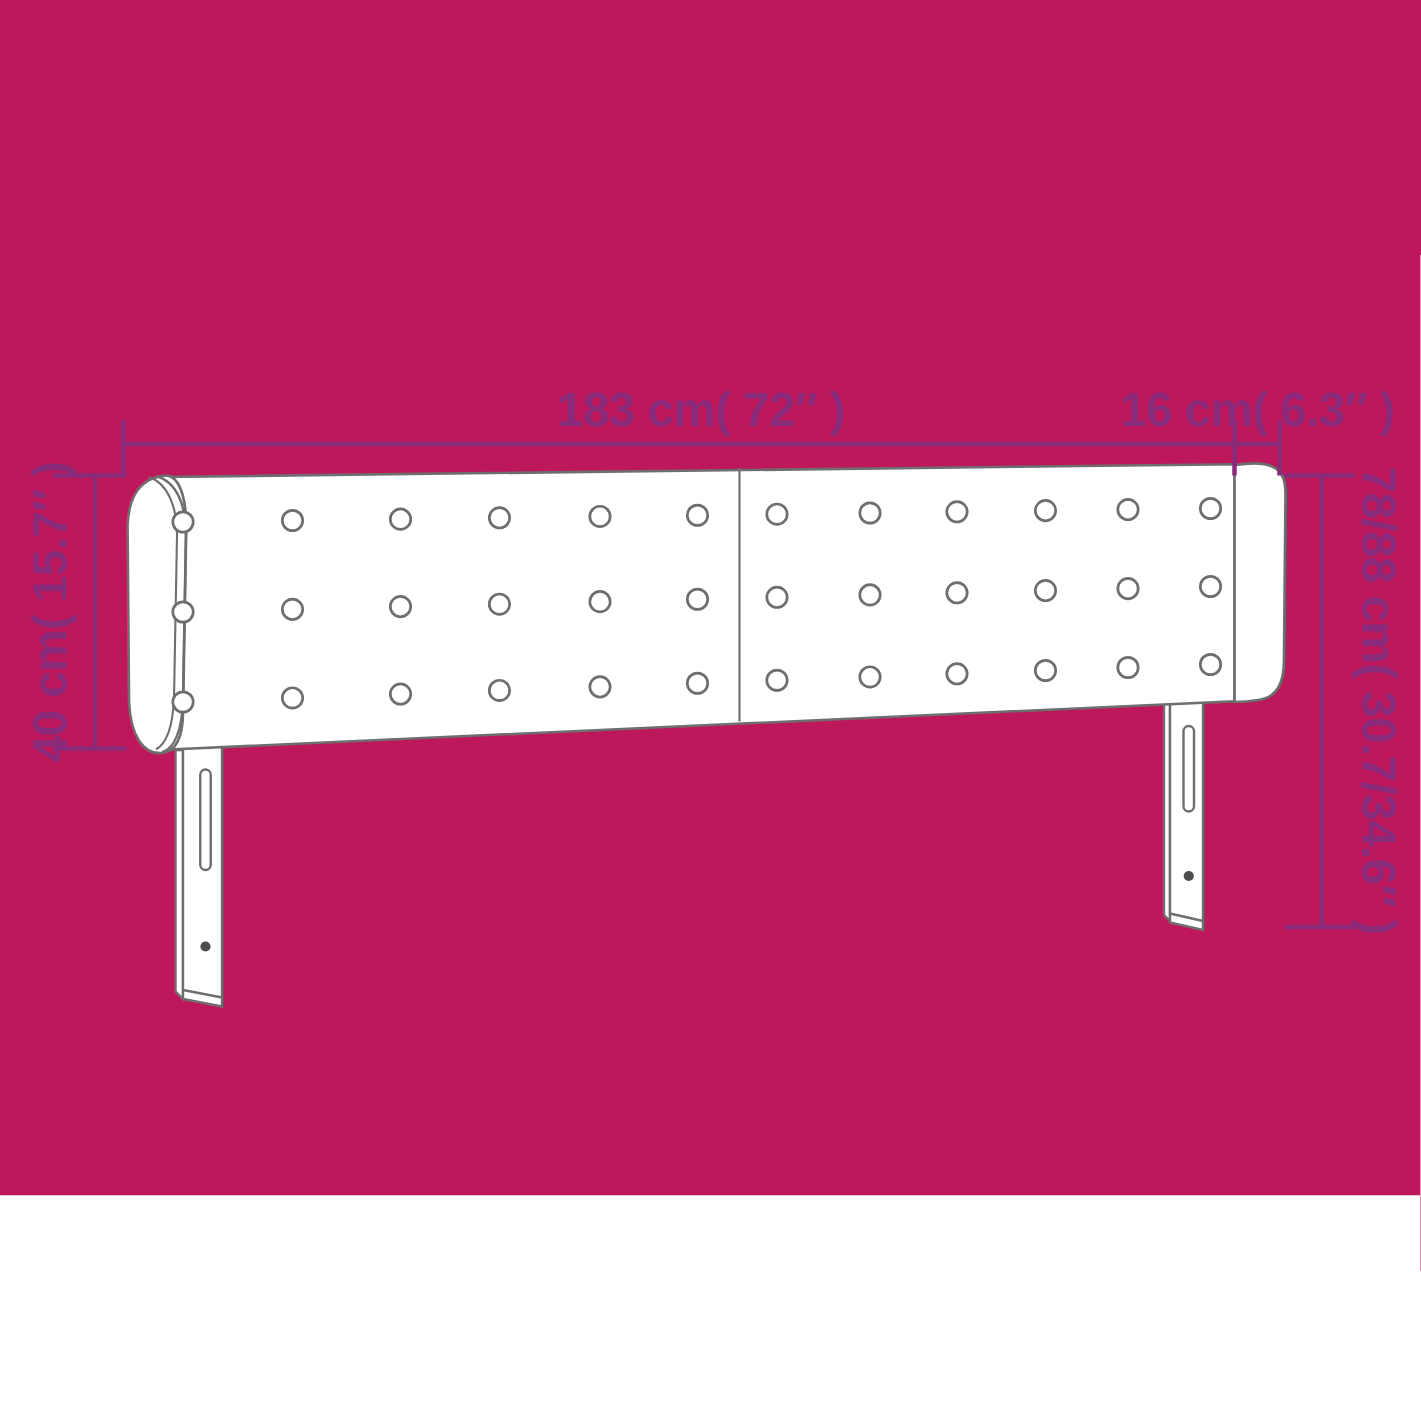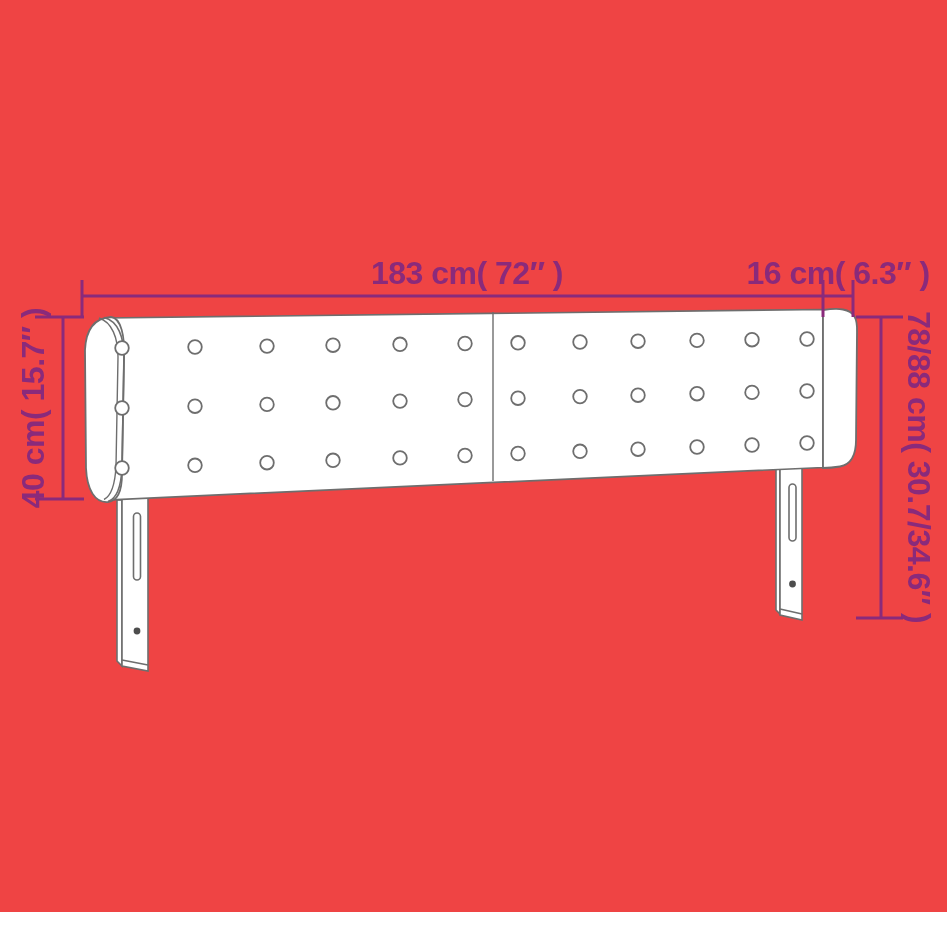--- a/index.html
+++ b/index.html
@@ -1,19 +1,19 @@
 <!DOCTYPE html>
 <html><head>
 <meta charset="utf-8">
 <style>
   html,body{margin:0;padding:0;background:#ffffff;}
   .stage{
     position:relative;
-    width:947px;height:912px;
-    background:#ef4444;
+    width:947px;height:797px;
+    background:#be185d;
     overflow:hidden;
     font-family:"Liberation Sans", sans-serif;
   }
   svg{display:block;}
   .dim-text{
     font-family:"Liberation Sans", sans-serif;
     font-weight:bold;
     font-size:32px;
     letter-spacing:-0.5px;
   }

